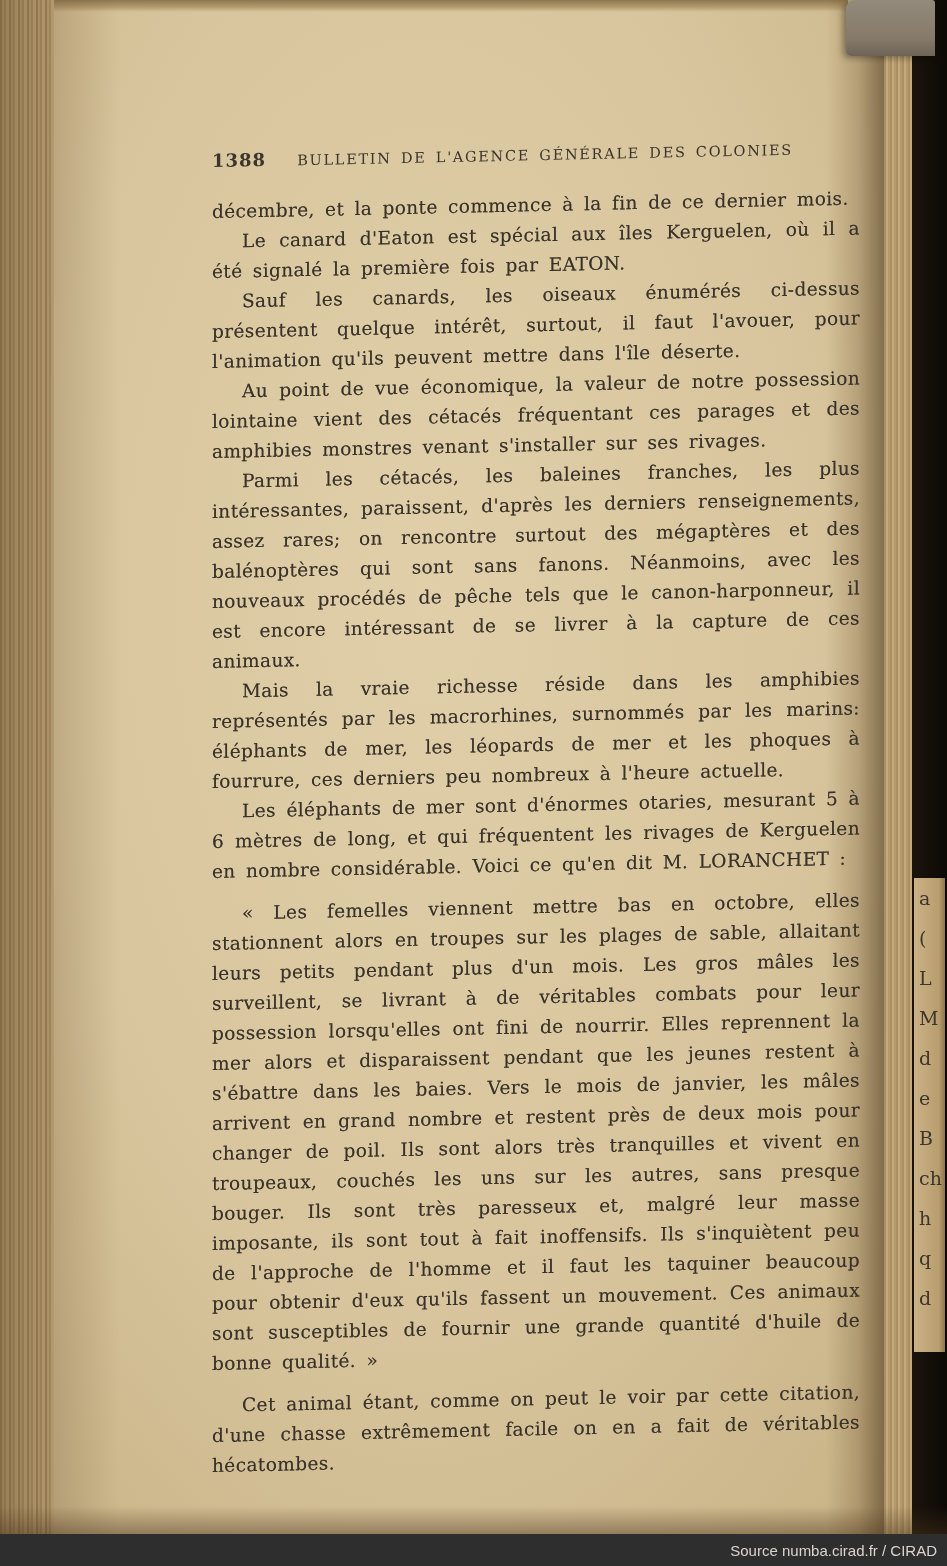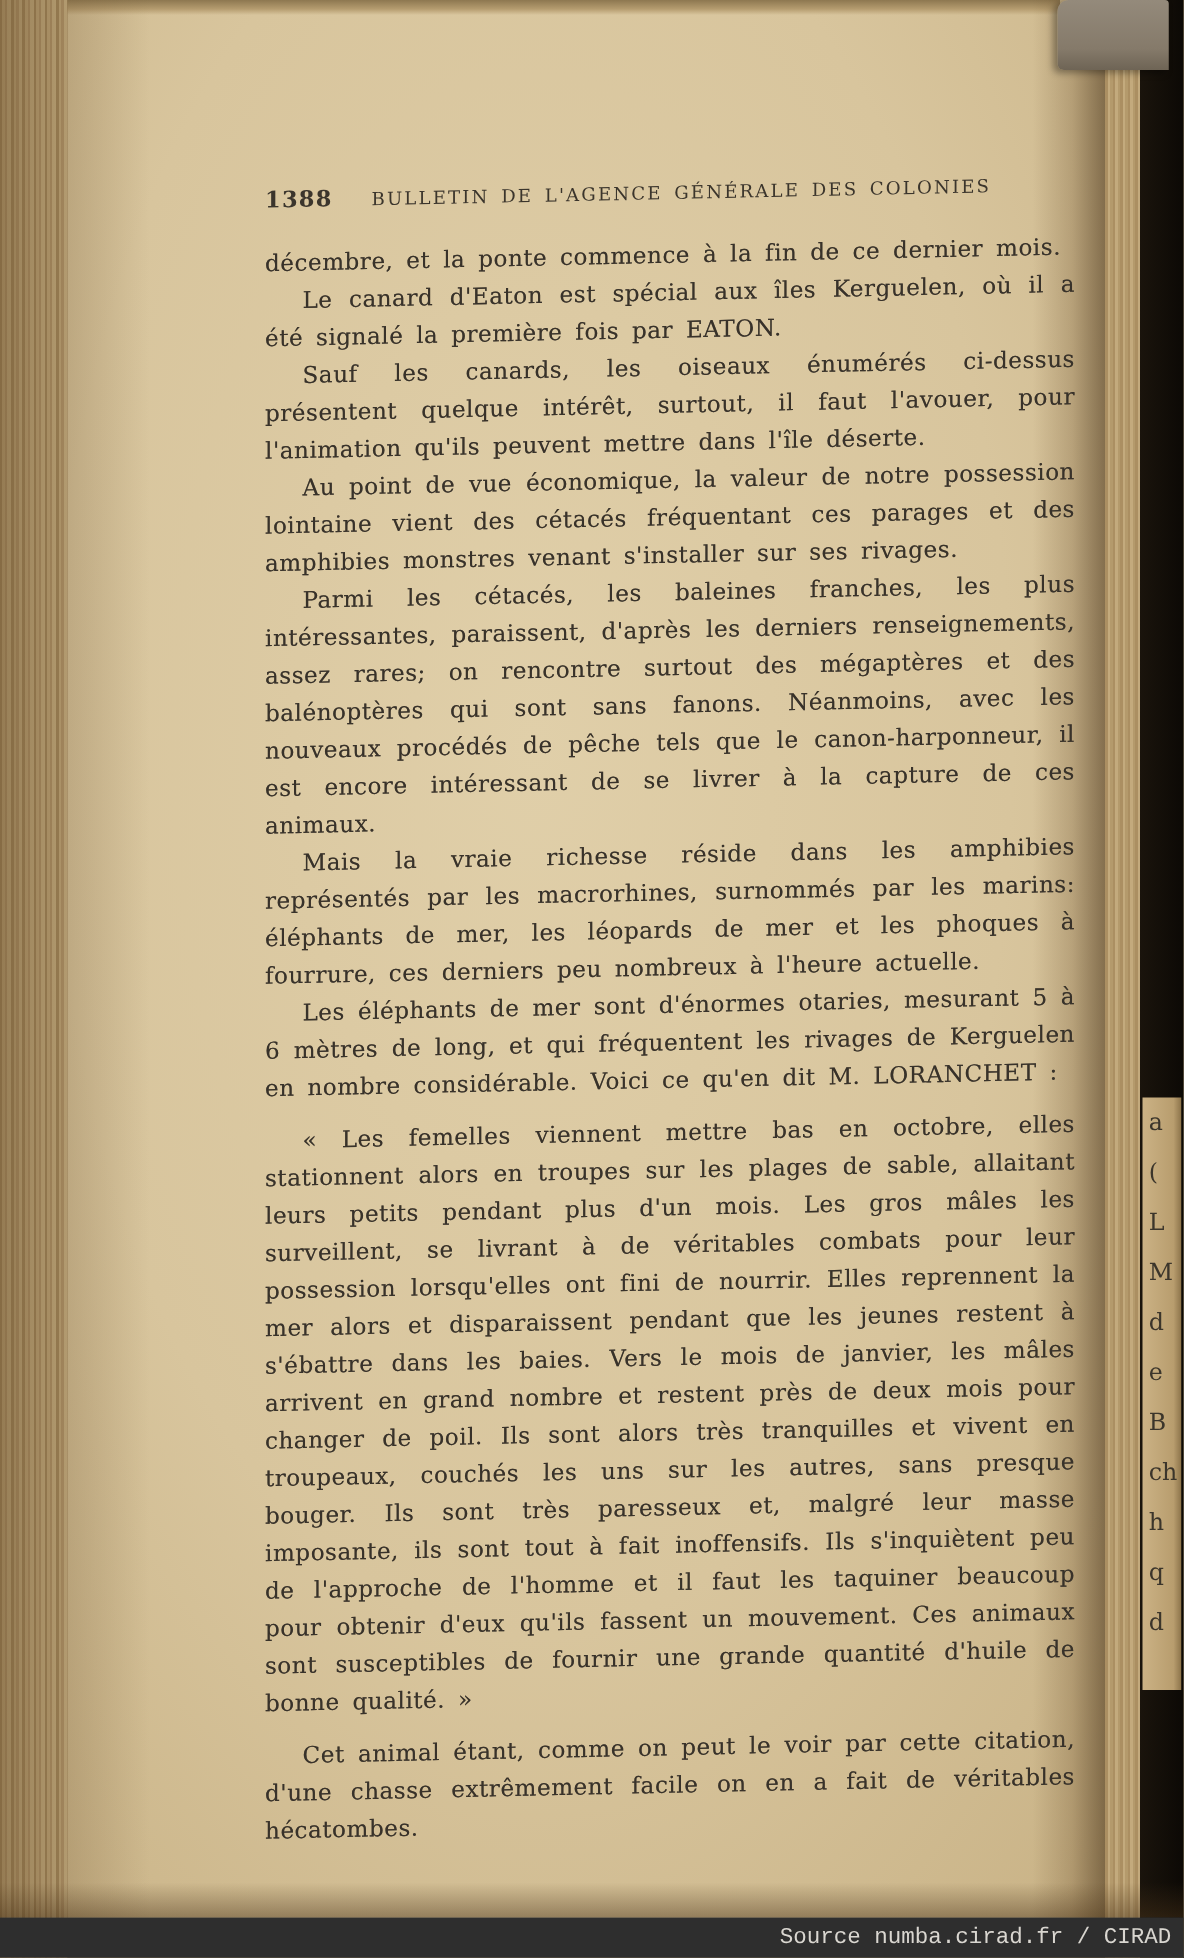--- a/index.html
+++ b/index.html
@@ -115,22 +115,22 @@
 
   
   .attribution-bar {
     position: absolute; left: 0; right: 0; bottom: 0; height: 32px;
     background: var(--bar-bg, #2e2e2e);
     display: flex;
     align-items: center;
     justify-content: flex-end;
     padding-right: 10px;
     box-sizing: border-box;
-    font-family: Liberation Mono, monospace;
-    font-size: 18px;
+    font-family: Liberation Sans, sans-serif;
+    font-size: 15px;
     color: var(--bar-text, #d9d6d0);
     z-index: 10;
   }
 </style>
 </head>
 <body>
 
 <div class="scan">
 
   <div class="top-edge"></div>

